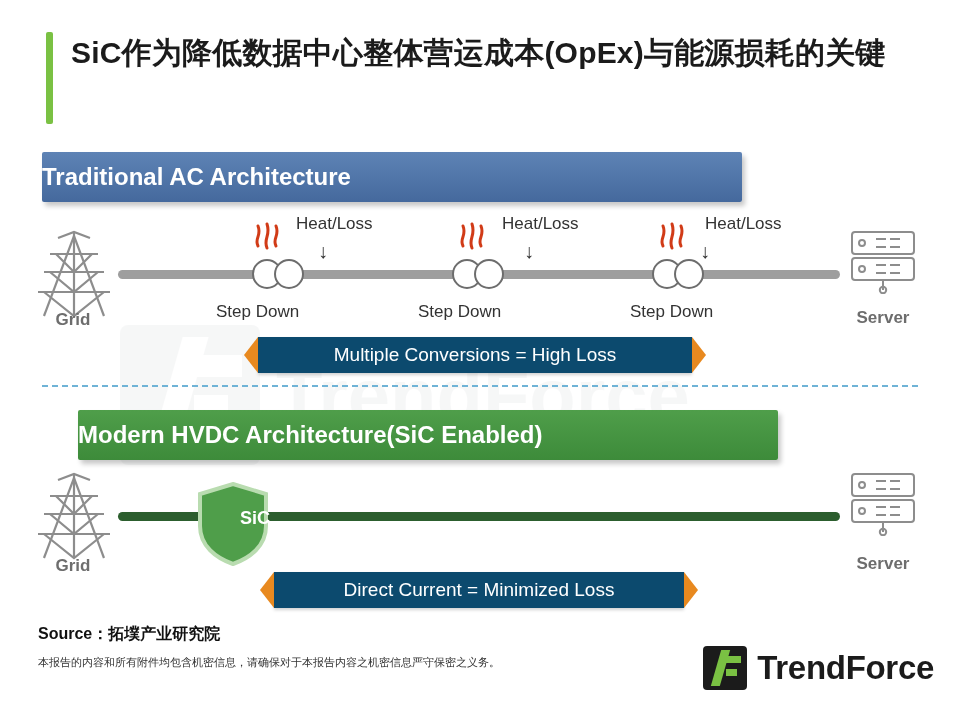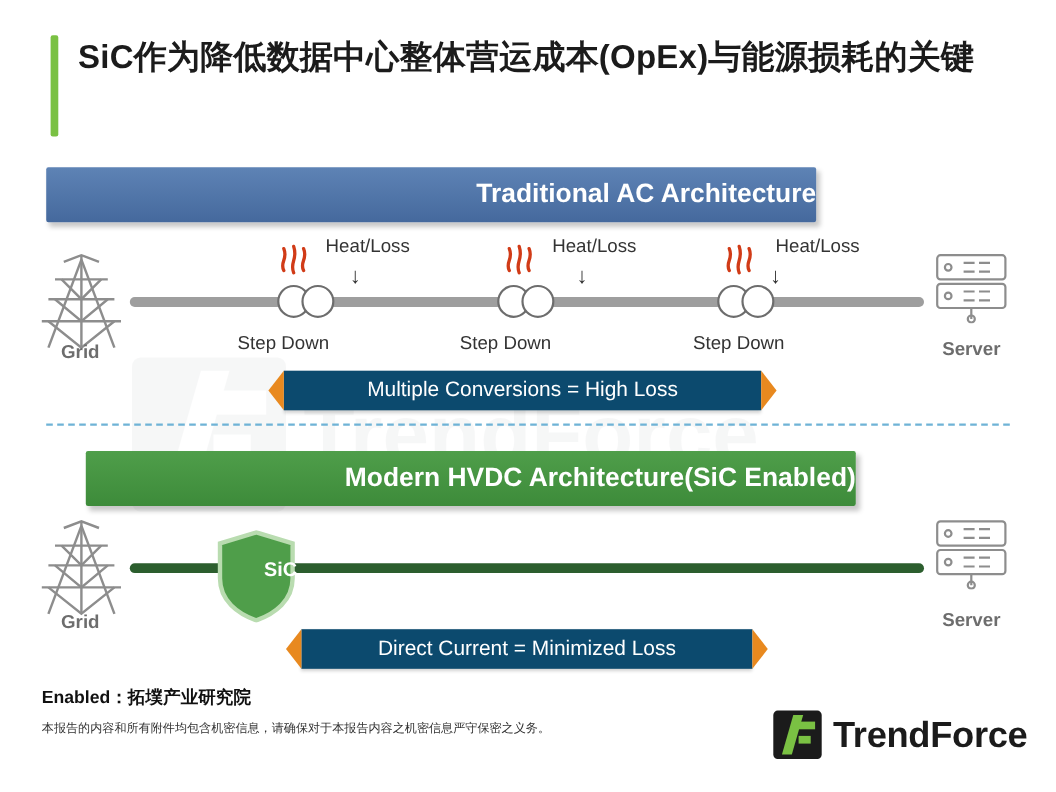--- a/index.html
+++ b/index.html
@@ -94,21 +94,21 @@
     color: #9aa0a6;
     margin-left: 16px;
     white-space: nowrap;
   }
 
   
   .banner {
     position: absolute;
     display: flex;
     align-items: center;
-    justify-content: flex-end;
+    justify-content: flex-start;
     color: #ffffff;
     font-size: 24px;
     font-weight: bold;
     border-radius: 2px;
     box-shadow: 3px 4px 5px rgba(0,0,0,0.22);
   }
   .banner-ac {
     left: 42px;
     top: 152px;
     width: 700px;
@@ -512,21 +512,21 @@
   <svg viewBox="0 0 74 84" width="74" height="84">
     <path d="M37 2 L70 12 V44 C70 64 54 76 37 82 C20 76 4 64 4 44 V12 Z" fill="#4f9e4a" stroke="#b9dcb0" stroke-width="4"></path>
   </svg>
 </div>
 <div class="shield-text">SiC</div>
 
 <div class="ribbon ribbon-dc">
   <span>Direct Current = Minimized Loss</span>
 </div>
 
-<div class="source">Enabled：拓墣产业研究院</div>
+<div class="source">Source：拓墣产业研究院</div>
 <div class="disclaimer">
   <div>本报告的内容和所有附件均包含机密信息，请确保对于本报告内容之机密信息严守保密之义务。</div>
 </div>
 
 <div class="brand">
   <div class="brand-mark">
     <div class="sq"></div>
       <div class="slash"></div>
       <div class="bar1"></div>
       <div class="bar2"></div>

